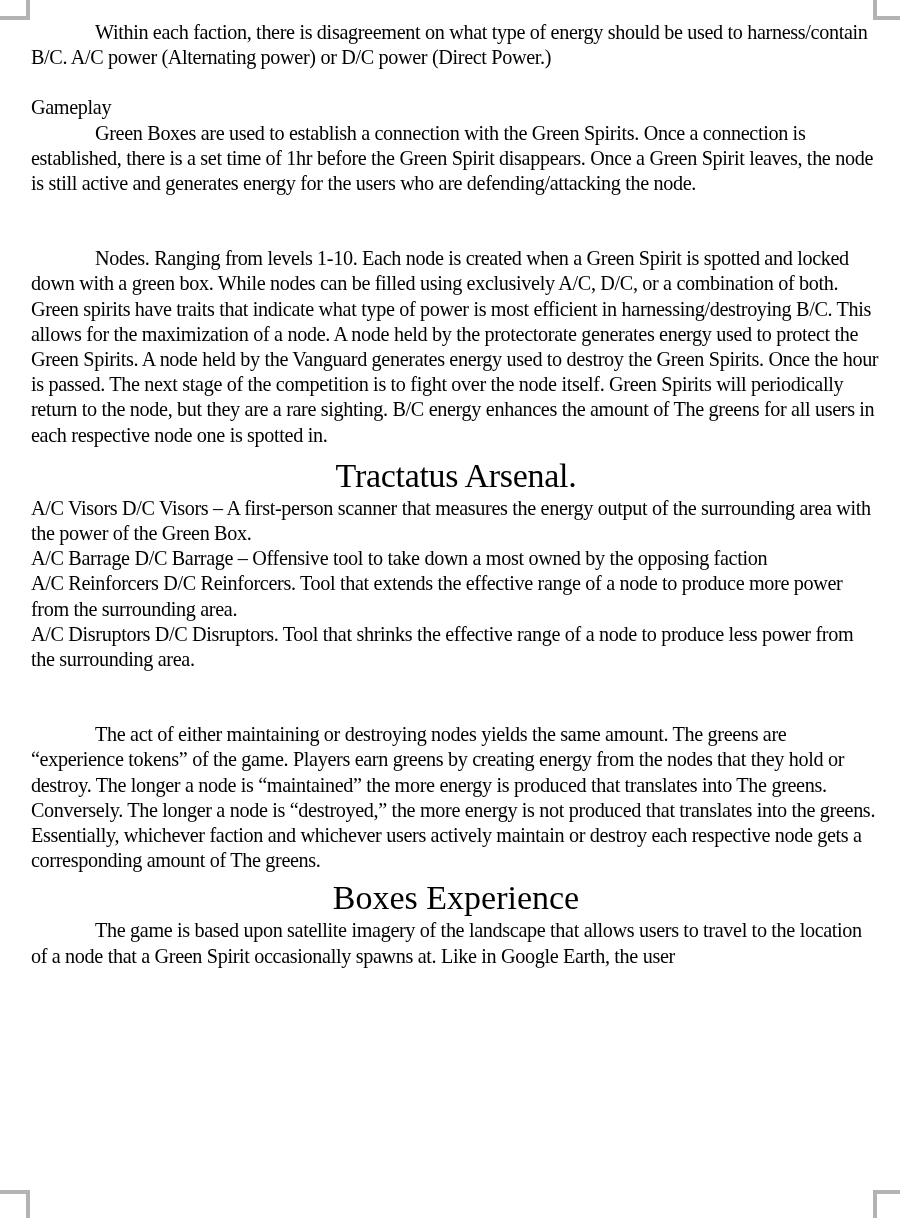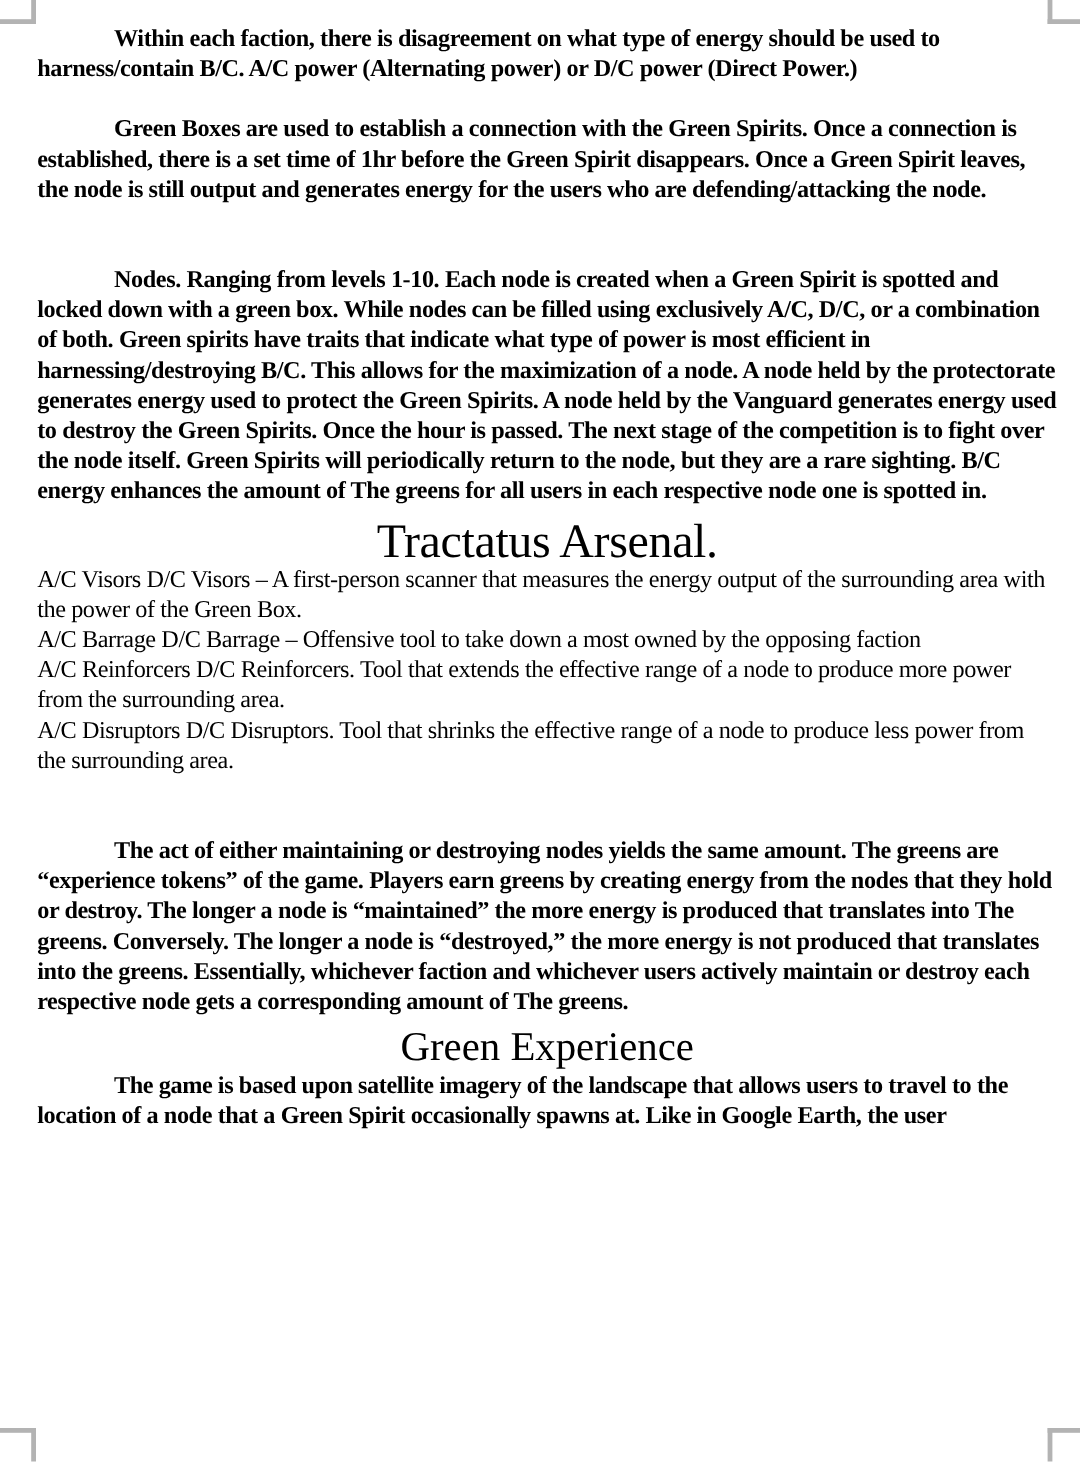--- a/index.html
+++ b/index.html
@@ -31,25 +31,25 @@
       position: absolute;
       left: 31px;
       top: 20px;
       width: 850px;
       font-size: 20.2px;
       line-height: 25.2px;
     }
     p {
       margin: 0;
     }
-    .indent { text-indent: 64px; font-weight: bold; }
+    .indent { text-indent: 64px; }
     .gap { height: 25px; }
     .heading {
       text-align: center;
-      font-size: 40px;
+      font-size: 34px;
       line-height: 40px;
       margin-top: 8px;
       letter-spacing: -0.3px;
     }
     .heading2 {
       text-align: center;
       font-size: 34px;
       line-height: 40px;
       margin-top: 5px;
     }
@@ -62,21 +62,22 @@
 <div class="crop crop-tr"></div>
 <div class="crop crop-bl"></div>
 <div class="crop crop-br"></div>
 
 <div class="page">
 
   <p class="indent txt">Within each faction, there is disagreement on what type of energy should be used to harness/contain B/C. A/C power (Alternating power) or D/C power (Direct Power.)</p>
 
   <div class="gap"></div>
 
-  <p class="indent txt">Green Boxes are used to establish a connection with the Green Spirits. Once a connection is established, there is a set time of 1hr before the Green Spirit disappears. Once a Green Spirit leaves, the node is still output and generates energy for the users who are defending/attacking the node.</p>
+  <p class="txt">Gameplay</p>
+  <p class="indent txt">Green Boxes are used to establish a connection with the Green Spirits. Once a connection is established, there is a set time of 1hr before the Green Spirit disappears. Once a Green Spirit leaves, the node is still active and generates energy for the users who are defending/attacking the node.</p>
 
   <div class="gap"></div>
 
 
   <div class="gap"></div>
 
   <p class="indent txt">Nodes. Ranging from levels 1-10. Each node is created when a Green Spirit is spotted and locked down with a green box. While nodes can be filled using exclusively A/C, D/C, or a combination of both. Green spirits have traits that indicate what type of power is most efficient in harnessing/destroying B/C. This allows for the maximization of a node. A node held by the protectorate generates energy used to protect the Green Spirits. A node held by the Vanguard generates energy used to destroy the Green Spirits. Once the hour is passed. The next stage of the competition is to fight over the node itself. Green Spirits will periodically return to the node, but they are a rare sighting. B/C energy enhances the amount of The greens for all users in each respective node one is spotted in.</p>
 
   <h2 class="heading" style="font-weight:normal;margin-bottom:0;">Tractatus Arsenal.</h2>
 
@@ -85,17 +86,17 @@
   <p class="txt">A/C Reinforcers D/C Reinforcers. Tool that extends the effective range of a node to produce more power from the surrounding area.</p>
   <p class="txt">A/C Disruptors D/C Disruptors. Tool that shrinks the effective range of a node to produce less power from the surrounding area.</p>
 
   <div class="gap"></div>
 
 
   <div class="gap"></div>
 
   <p class="indent txt">The act of either maintaining or destroying nodes yields the same amount. The greens are “experience tokens” of the game. Players earn greens by creating energy from the nodes that they hold or destroy. The longer a node is “maintained” the more energy is produced that translates into The greens. Conversely. The longer a node is “destroyed,” the more energy is not produced that translates into the greens. Essentially, whichever faction and whichever users actively maintain or destroy each respective node gets a corresponding amount of The greens.</p>
 
-  <h2 class="heading2" style="font-weight:normal;margin-bottom:0;">Green Experience</h2>
+  <h2 class="heading2" style="font-weight:normal;margin-bottom:0;">Boxes Experience</h2>
 
   <p class="indent txt">The game is based upon satellite imagery of the landscape that allows users to travel to the location of a node that a Green Spirit occasionally spawns at. Like in Google Earth, the user</p>
 
 </div>
 
 </body></html>

